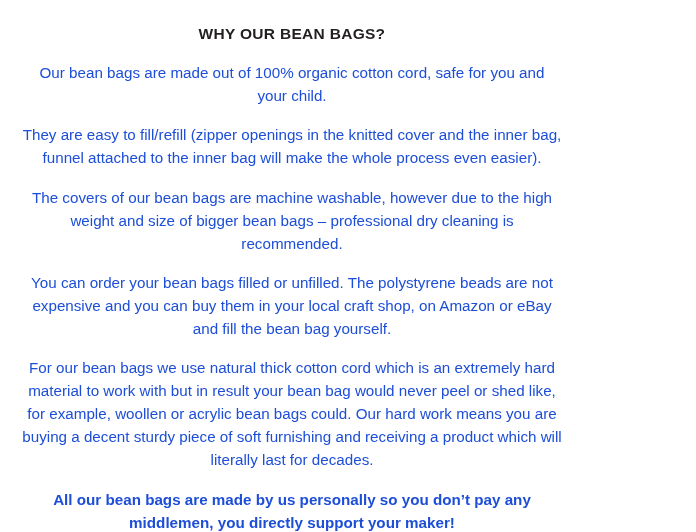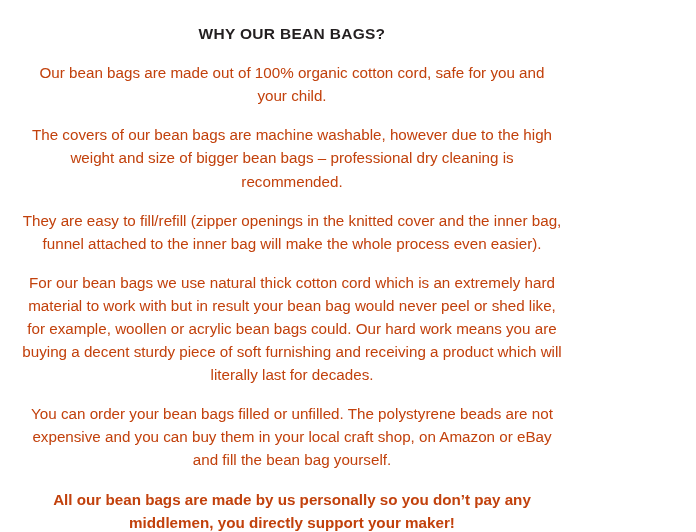--- a/index.html
+++ b/index.html
@@ -26,45 +26,45 @@
     font-weight: bold;
     letter-spacing: 0.3px;
     color: #231f20;
     margin: 0 0 17px 0;
     line-height: 1.3;
   }
   .para {
     text-align: center;
     font-size: 15.2px;
     line-height: 1.52;
-    color: #c2410c;
+    color: #1d4ed8;
     margin: 0 0 16px 0;
     padding: 0 4px;
   }
   .para:last-child {
     margin-bottom: 8px;
     font-weight: bold;
   }
   .p-wide {
     padding: 0 2px;
   }
 </style>
 </head>
 <body>
 
 <div class="page">
 
   <h1 class="doc-title">WHY OUR BEAN BAGS?</h1>
 
   <p class="para">Our bean bags are made out of 100% organic cotton cord, safe for you and your child.</p>
 
+  <p class="para p-wide">They are easy to fill/refill (zipper openings in the knitted cover and the inner bag, funnel attached to the inner bag will make the whole process even easier).</p>
+
   <p class="para p-wide">The covers of our bean bags are machine washable, however due to the high weight and size of bigger bean bags – professional dry cleaning is recommended.</p>
 
-  <p class="para p-wide">They are easy to fill/refill (zipper openings in the knitted cover and the inner bag, funnel attached to the inner bag will make the whole process even easier).</p>
 
+  <p class="para p-wide">You can order your bean bags filled or unfilled. The polystyrene beads are not expensive and you can buy them in your local craft shop, on Amazon or eBay and fill the bean bag yourself.</p>
 
   <p class="para p-wide">For our bean bags we use natural thick cotton cord which is an extremely hard material to work with but in result  your bean bag would never peel or shed like, for example, woollen or acrylic bean bags could. Our hard work means you are buying a decent sturdy piece of soft furnishing and receiving a product which will literally last for decades.</p>
-
-  <p class="para p-wide">You can order your bean bags filled or unfilled. The polystyrene beads are not expensive and you can buy them in your local craft shop, on Amazon or eBay and fill the bean bag yourself.</p>
 
   <p class="para p-wide">All our bean bags are made by us personally so you don’t pay any middlemen, you directly support your maker!</p>
 
 </div>
 
 </body></html>

